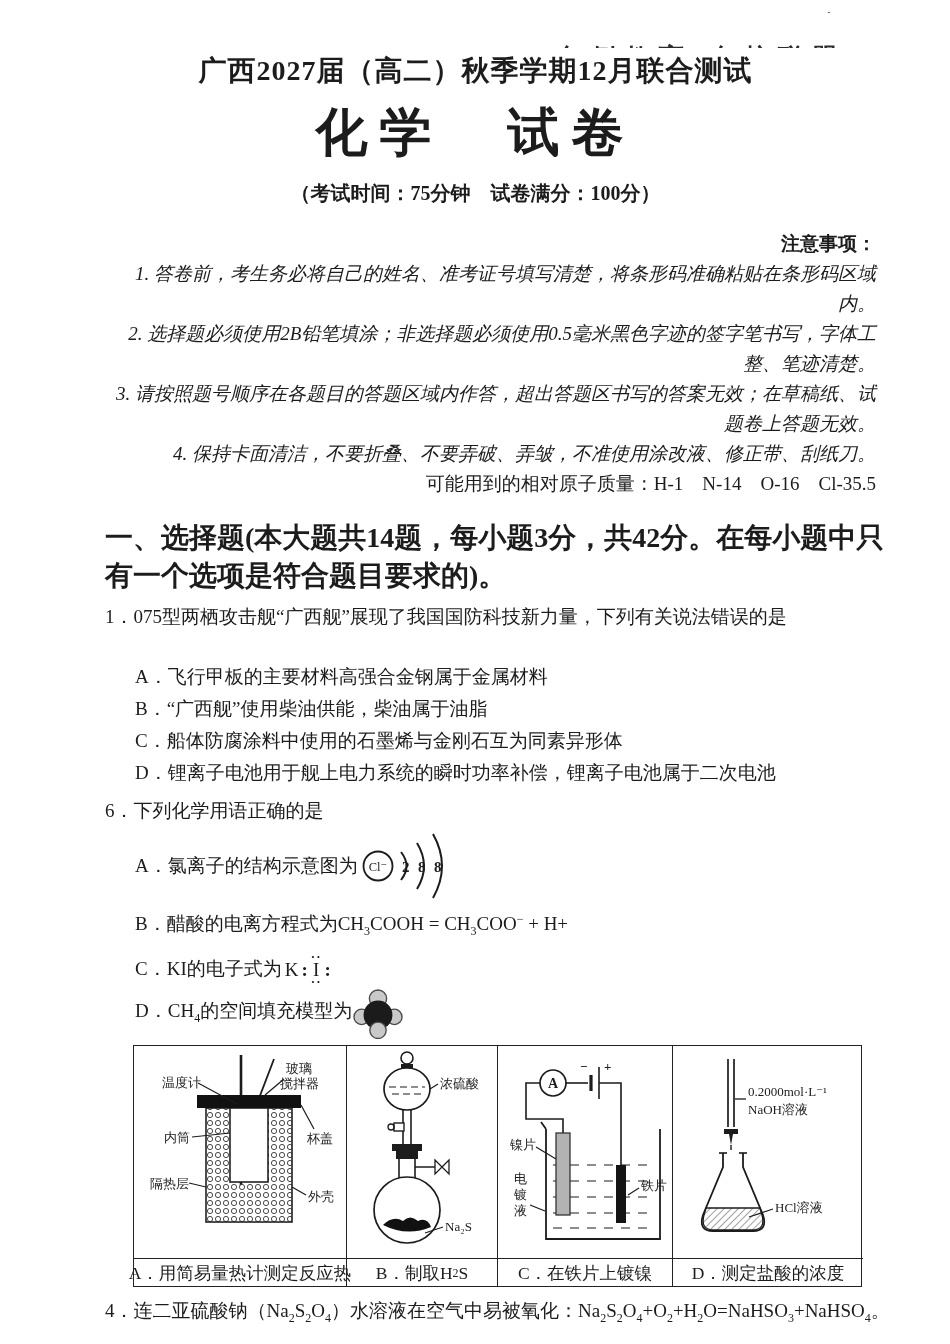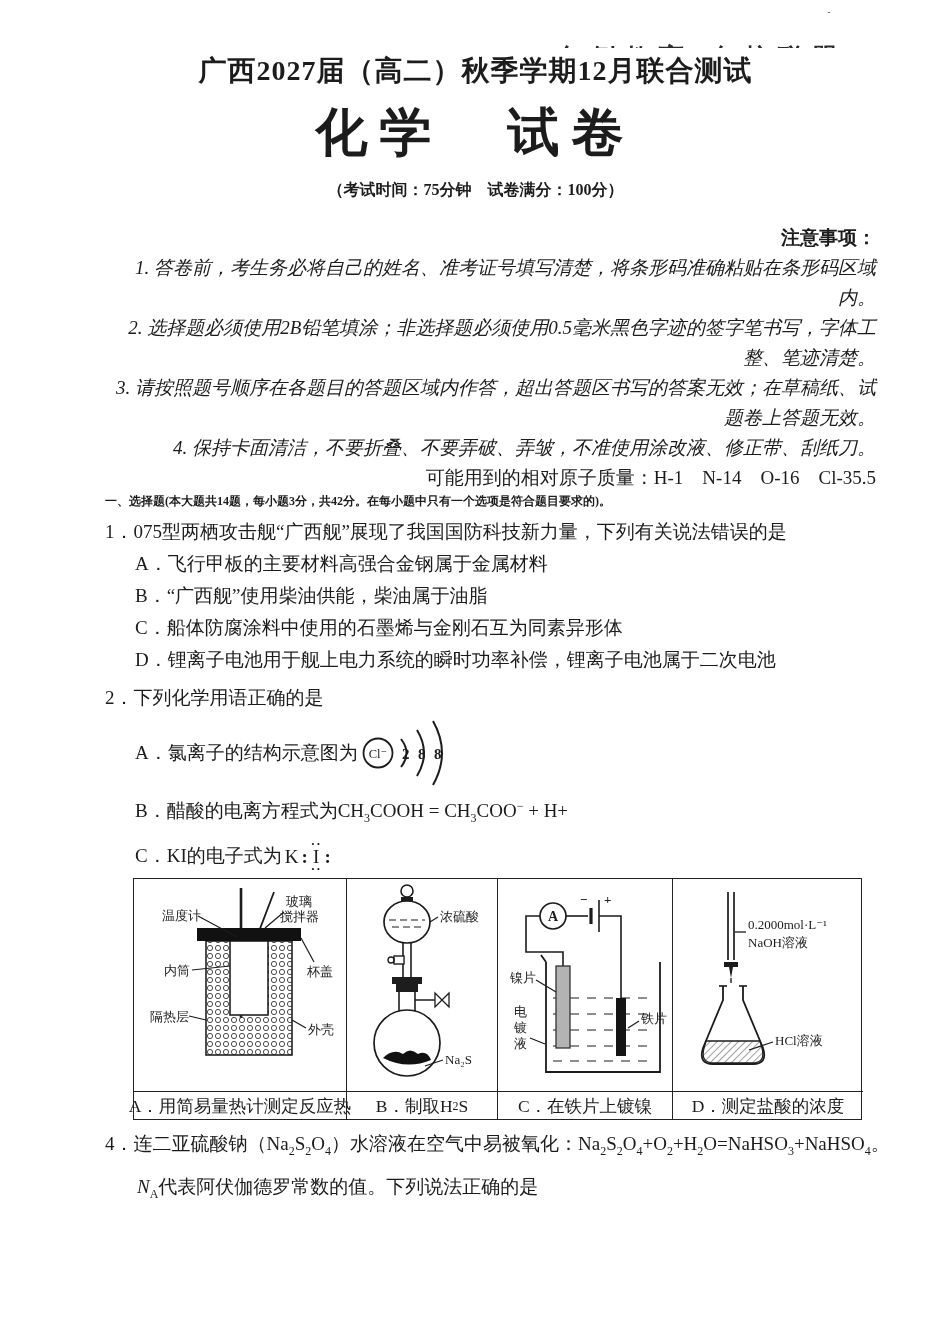--- a/index.html
+++ b/index.html
@@ -12,33 +12,33 @@
   }
   .page { width:950px; height:1344px; padding:12px 44px 0 105px; position:relative; }
 
   
   .hdr { text-align:center; margin-right:60px; }
   .logo-row { display:flex; justify-content:center; align-items:flex-end; gap:16px; height:36px; overflow:hidden;flex-direction:column; }
   .logo-shield { flex:0 0 auto; }
   .logo-text { font-size:25px; font-weight:700; letter-spacing:9px; line-height:48px; white-space:nowrap; color:#2b2b2b; }
   .title { font-size:28px; font-weight:600; letter-spacing:1px; margin-top:4px; }
   .subject { font-size:52px; font-weight:700; letter-spacing:12px; margin-top:8px; }
-  .exam-info { font-size:16px; font-weight:600; margin-top:12px; }
+  .exam-info { font-size:20px; font-weight:600; margin-top:12px; }
 
   
   .notice { margin:22px 30px 0 8px; font-size:19px; line-height:30px;text-align:right; }
   .notice-heading { font-weight:700; }
   .notice-item { font-style:italic; }
   .notice-sub { margin-left:22px; }
 
   
-  .sec-heading { font-weight:700; font-size:12px; margin-top:0; }
+  .sec-heading { font-weight:700; font-size:28px; margin-top:20px; }
   .q { font-size:19px; line-height:32px; margin-top:6px; }
   .stem { padding-left:32px; text-indent:-32px; }
-  .opts { padding-left:30px; }
+  .opts { padding-left:30px;margin-top:28px; }
   .opt { white-space:nowrap; }
   sub { font-size:12px; }
   sup { font-size:12px; }
   .opt-flex { display:flex; align-items:center; gap:1px; padding-left:30px; }
 
   
   .ion-struct svg { display:block; }
 
   
   .edot { display:inline-flex; align-items:center; font-size:19px; line-height:1; margin-left:2px; }
@@ -95,21 +95,21 @@
     <div class="stem">1．075型两栖攻击舰“广西舰”展现了我国国防科技新力量，下列有关说法错误的是</div>
     <div class="opts">
       <div class="opt">A．飞行甲板的主要材料高强合金钢属于金属材料</div>
       <div class="opt">B．“广西舰”使用柴油供能，柴油属于油脂</div>
       <div class="opt">C．船体防腐涂料中使用的石墨烯与金刚石互为同素异形体</div>
       <div class="opt">D．锂离子电池用于舰上电力系统的瞬时功率补偿，锂离子电池属于二次电池</div>
     </div>
   </div>
 
   <div class="q">
-    <div class="stem">2．下列化学用语正确的是</div>
+    <div class="stem">6．下列化学用语正确的是</div>
     <div class="opt-flex" style="margin-top:2px;">
       <span>A．氯离子的结构示意图为</span>
       <span class="ion-struct">
         <svg width="104" height="74" viewBox="0 0 104 74">
           <circle cx="19" cy="37" r="14.5" fill="none" stroke="#1c1c1c" stroke-width="1.8"></circle>
           <text x="19" y="42" text-anchor="middle" font-size="12.5">Cl⁻</text>
           <path d="M42,23 Q53,37 42,51" fill="none" stroke="#1c1c1c" stroke-width="2"></path>
           <path d="M58,14 Q72,37 58,60" fill="none" stroke="#1c1c1c" stroke-width="2"></path>
           <path d="M74,5  Q92,37 74,69" fill="none" stroke="#1c1c1c" stroke-width="2"></path>
           <text x="43" y="43" font-size="15" font-weight="bold">2</text>
@@ -123,20 +123,32 @@
       <span>C．KI的电子式为</span>
       <span class="edot">
         <span>K</span>
         <span class="col">:</span>
         <span class="center">
           <span class="dtop">··</span>
           <span>I</span>
           <span class="dbot">··</span>
         </span>
         <span class="col">:</span>
+      </span>
+    </div>
+    <div class="opt-flex" style="margin-top:4px;">
+      <span>D．CH<sub>4</sub>的空间填充模型为</span>
+      <span class="sf-model">
+        <svg width="50" height="50" viewBox="0 0 52 52">
+          <circle cx="26" cy="10" r="9" fill="#c9c9c9" stroke="#4a4a4a" stroke-width="1.4"></circle>
+          <circle cx="9" cy="29" r="8" fill="#c9c9c9" stroke="#4a4a4a" stroke-width="1.4"></circle>
+          <circle cx="43" cy="29" r="8" fill="#c9c9c9" stroke="#4a4a4a" stroke-width="1.4"></circle>
+          <circle cx="26" cy="27" r="15" fill="#1b1b1b"></circle>
+          <circle cx="26" cy="43" r="8.5" fill="#c9c9c9" stroke="#4a4a4a" stroke-width="1.4"></circle>
+        </svg>
       </span>
     </div>
   </div>
 
   <div class="q">
 
     <div class="app-table">
 
       <div class="cellD">
         <svg width="213" height="212" viewBox="0 0 213 210">

